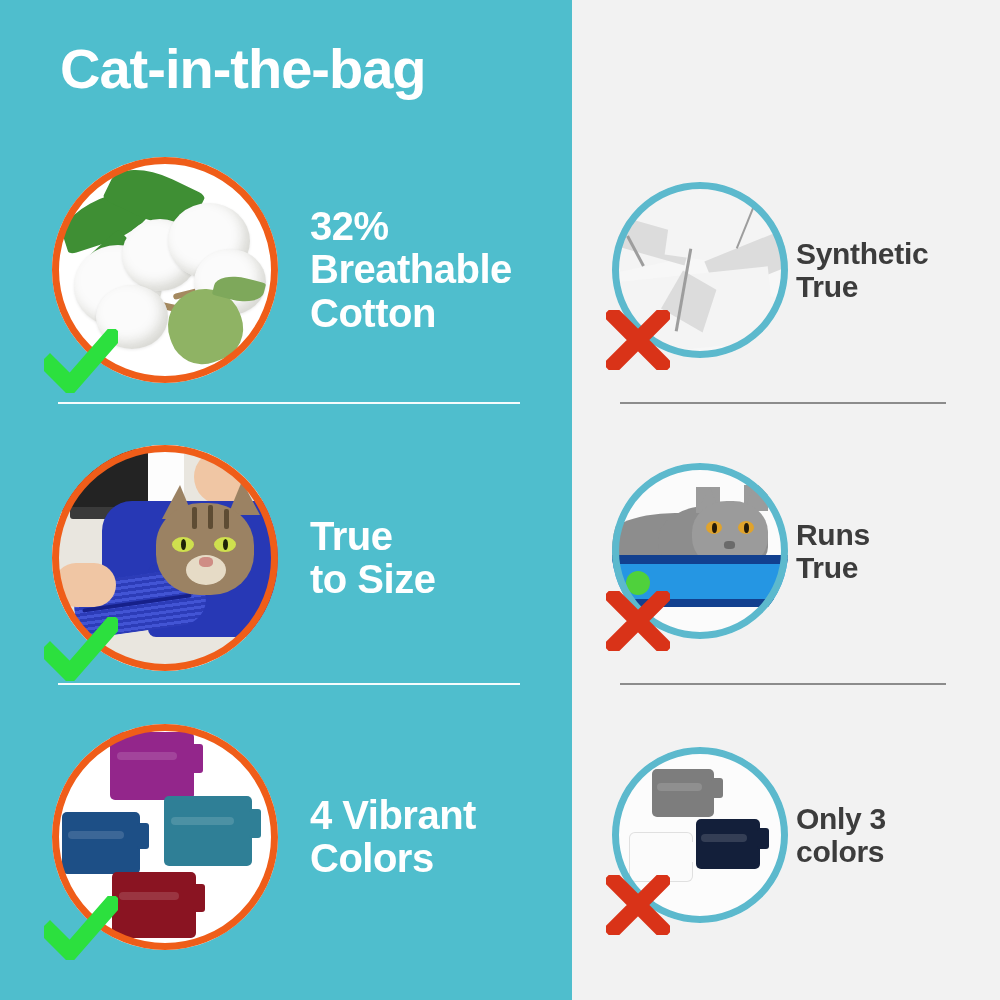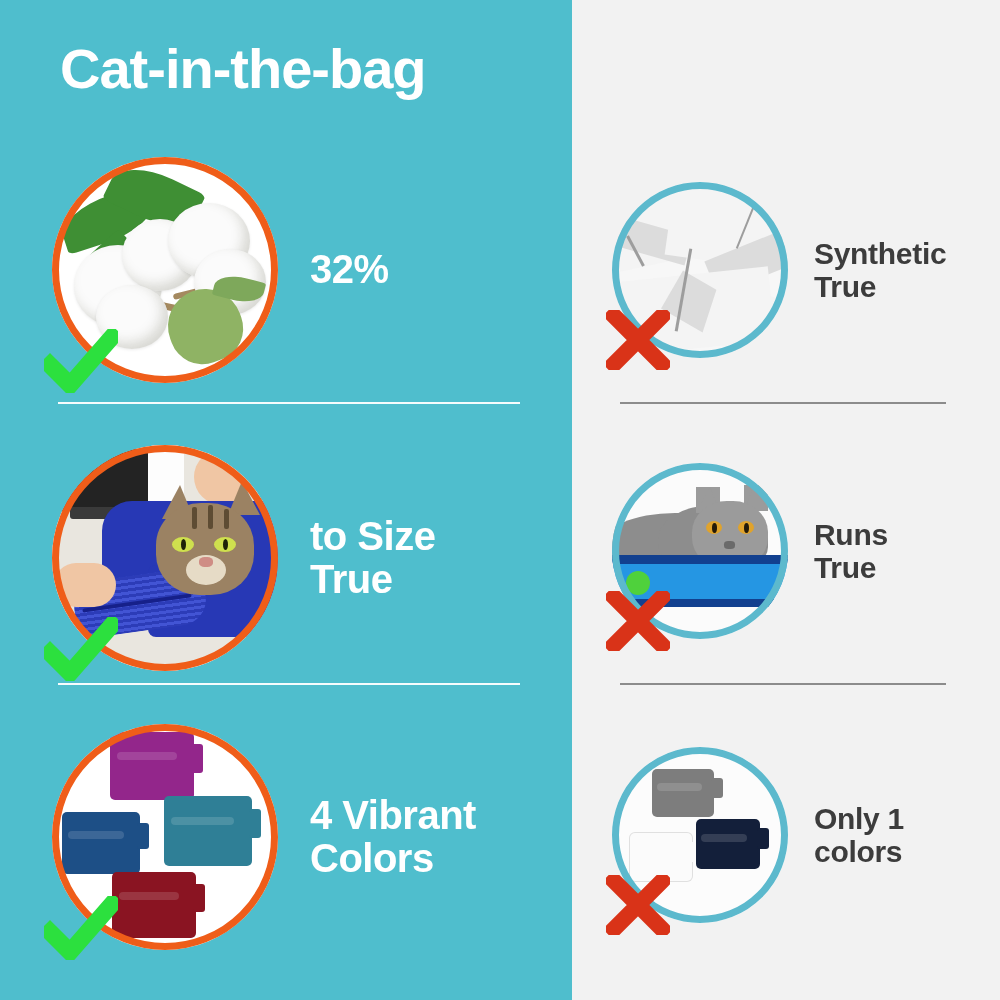--- a/index.html
+++ b/index.html
@@ -73,21 +73,21 @@
   .badge-check-l { left: -8px; bottom: -10px; width: 74px; height: 64px; }
   .badge-x-r     { left: -6px; bottom: -12px; width: 64px; height: 60px; }
 
   
   .ftxt-l {
     margin-left: 32px; color: #ffffff;
     font-size: 40px; font-weight: bold; line-height: 1.08;
     letter-spacing: -0.5px;
   }
   .ftxt-r {
-    margin-left: 26px; color: #3c3c3c;
+    margin-left: 8px; color: #3c3c3c;
     font-size: 30px; font-weight: bold; line-height: 1.1;
     letter-spacing: -0.3px;
   }
   .ftxt-l div, .ftxt-r div { white-space: nowrap; }
 
   
   .scene { position: absolute; inset: 0; }
 
   
   .cot-leaf { position: absolute; background: #3f8f34; border-radius: 60% 8% 60% 8%; }
@@ -173,20 +173,22 @@
         </div>
       </div>
       <div class="ring"></div>
       <svg class="badge badge-check-l" viewBox="0 0 74 64">
         <path d="M6 36 L26 56 L68 8" fill="none" stroke="#2ce03e" stroke-width="17" stroke-linecap="square"></path>
       </svg>
     </div>
 
     <div class="ftxt-l">
       <div>32%</div>
+      <div>Breathable</div>
+      <div>Cotton</div>
     </div>
   </div>
 
   <div class="row row-left" style="top:443px; height:230px">
 
     <div class="media media-l">
       <div class="clip">
         <div class="scene">
           <div class="cb-wall" style="left:0;  top:0;   width:226px; height:226px"></div>
           <div class="cb-mon" style="left:0;  top:4px; width:96px;  height:62px"></div>
@@ -212,22 +214,22 @@
           <div class="cb-nose" style="left:147px;top:112px;width:14px; height:10px"></div>
         </div>
       </div>
       <div class="ring"></div>
       <svg class="badge badge-check-l" viewBox="0 0 74 64">
         <path d="M6 36 L26 56 L68 8" fill="none" stroke="#2ce03e" stroke-width="17" stroke-linecap="square"></path>
       </svg>
     </div>
 
     <div class="ftxt-l">
+      <div>True</div>
       <div>to Size</div>
-      <div>True</div>
     </div>
   </div>
 
   <div class="row row-left" style="top:722px; height:230px">
 
     <div class="media media-l">
       <div class="clip">
         <div class="scene">
           <div class="fold" style="left:58px; top:8px;  width:84px; height:68px; background:#93268b"></div>
           <div class="fold" style="left:10px; top:88px; width:78px; height:62px; background:#1d4f86"></div>
@@ -319,18 +321,18 @@
           <div class="fold" style="left:84px; top:72px; width:64px; height:50px; background:#131f3a"></div>
         </div>
       </div>
       <div class="ring"></div>
       <svg class="badge badge-x-r" viewBox="0 0 64 60">
         <path d="M8 6 L56 54 M56 6 L8 54" stroke="#d93318" stroke-width="16" stroke-linecap="square"></path>
       </svg>
     </div>
 
     <div class="ftxt-r">
-      <div>Only 1</div>
+      <div>Only 3</div>
       <div>colors</div>
     </div>
   </div>
 
 </div>
 
 </body></html>

